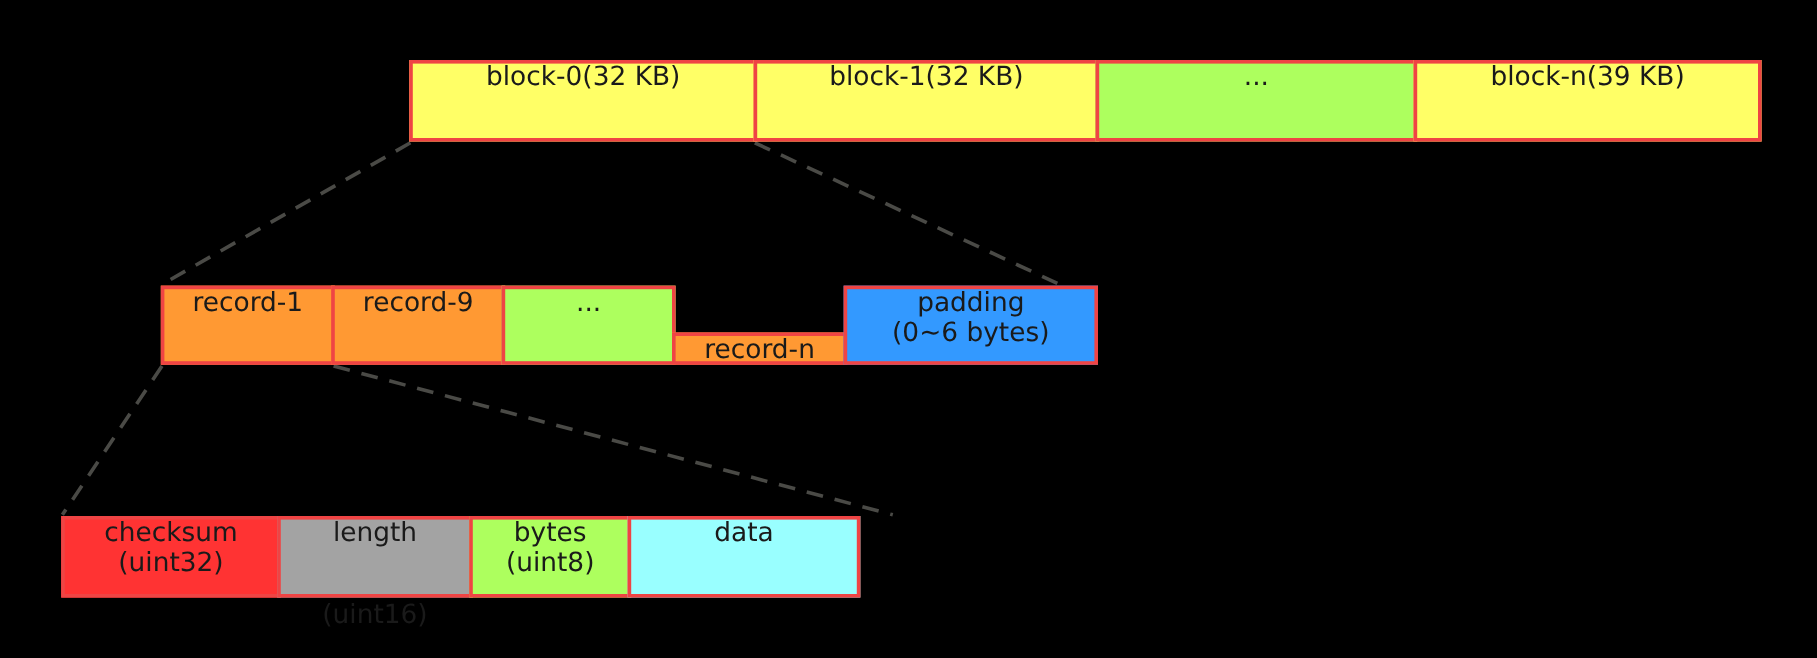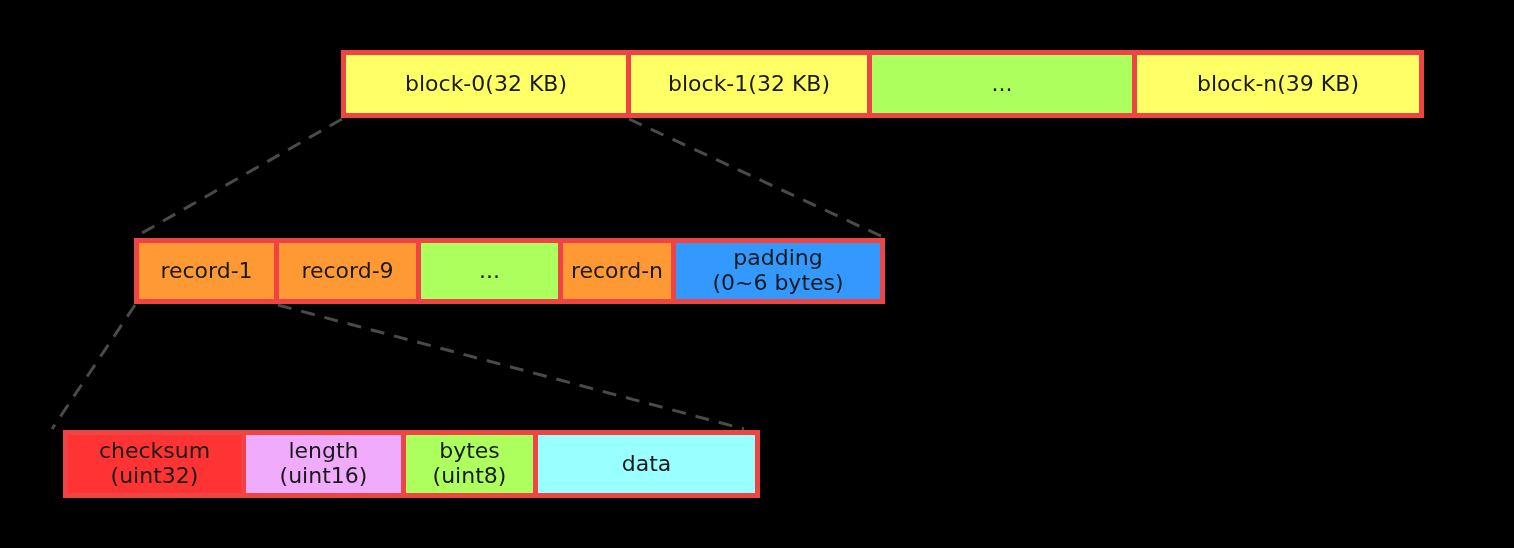--- a/index.html
+++ b/index.html
@@ -23,66 +23,65 @@
     height: 548px;
     pointer-events: none;
   }
   .row {
     position: absolute;
     display: flex;
     box-sizing: border-box;
   }
   .cell {
     box-sizing: border-box;
-    border: 5px solid #ef4444;
+    border: 3px solid #ef4444;
     display: flex;
     flex-direction: column;
     align-items: center;
-    justify-content: center;
     color: #1a1a1a;
     font-size: 22px;
     line-height: 1.12;
     text-align: center;
     white-space: nowrap;
   }
   .cell + .cell {
     border-left-width: 3px;
     margin-left: -3px;
   }
   .cell .l2 {
     display: block;
   }
   
   #blocks-row { left: 341px; top: 50px; height: 68px; }
   #blocks-row .cell:nth-child(1) { width: 290px; }
-  #blocks-row .cell:nth-child(2) { width: 244px; }
+  #blocks-row .cell:nth-child(2) { width: 288px; }
   #blocks-row .cell:nth-child(3) { width: 268px; }
   #blocks-row .cell:nth-child(4) { width: 290px; }
 
   
   #records-row { left: 134px; top: 238px; height: 66px; }
   #records-row .cell:nth-child(1) { width: 145px; }
   #records-row .cell:nth-child(2) { width: 145px; }
   #records-row .cell:nth-child(3) { width: 145px; }
-  #records-row .cell:nth-child(4) { width: 116px; }
+  #records-row .cell:nth-child(4) { width: 146px; margin-top: 39px; }
   #records-row .cell:nth-child(5) { width: 212px; }
 
   
-  #fields-row { left: 63px; top: 430px; height: 68px; }
+  #fields-row { left: 51px; top: 430px; height: 68px; }
   #fields-row .cell:nth-child(1) { width: 183px; }
   #fields-row .cell:nth-child(2) { width: 163px; }
   #fields-row .cell:nth-child(3) { width: 135px; }
-  #fields-row .cell:nth-child(4) { width: 225px; }
+  #fields-row .cell:nth-child(4) { width: 194px; }
 
   .c-yellow     { background: #ffff66; }
   .c-green      { background: #adff5e; }
   .c-orange     { background: #ff9933; }
   .c-blue       { background: #3399ff; }
   .c-red        { background: #ff3333; }
-  .c-cyan       { background: #f0abfc; }
+  .c-cyan       { background: #a3a3a3; gap: 43px; }
   .c-lightcyan  { background: #99ffff; }
 </style>
 </head>
 <body>
 
 <div id="canvas">
 
   <svg class="connectors" viewBox="0 0 1514 548" width="1514" height="548">
     <g stroke="#4a4a46" stroke-width="3" stroke-dasharray="14 10" fill="none" stroke-linecap="butt">
       <line x1="342" y1="119" x2="135" y2="237"></line>

